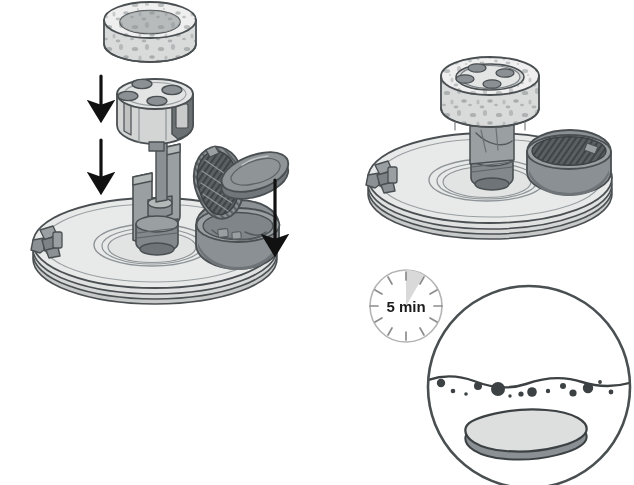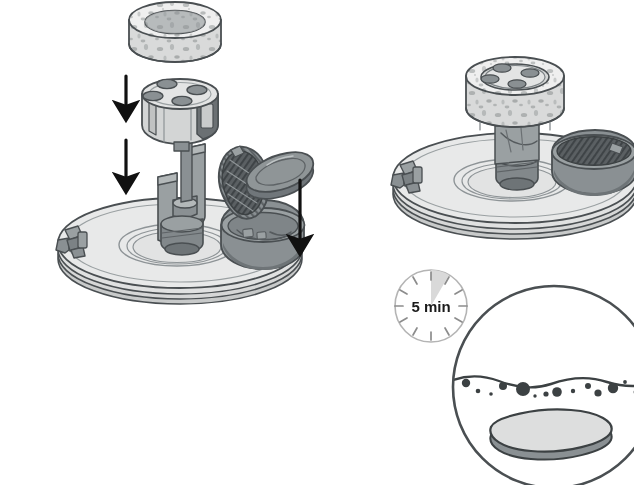--- a/index.html
+++ b/index.html
@@ -1,17 +1,17 @@
 <!DOCTYPE html>
 <html><head>
 <meta charset="utf-8">
 <style>
   html,body{margin:0;padding:0;background:#ffffff;}
   body{width:634px;height:485px;overflow:hidden;font-family:"Liberation Sans",sans-serif;}
-  #stage{position:relative;width:582px;height:485px;background:#fff;padding-left:25px;}
+  #stage{position:relative;width:582px;height:485px;background:#fff;}
   svg{display:block;}
   .timer-label{font-family:"Liberation Sans",sans-serif;font-size:15px;font-weight:bold;fill:#1b1b1b;}
 </style>
 </head>
 <body>
 
 <div id="stage">
 
 <svg width="634" height="485" viewBox="0 0 634 485" xmlns="http://www.w3.org/2000/svg">
 

